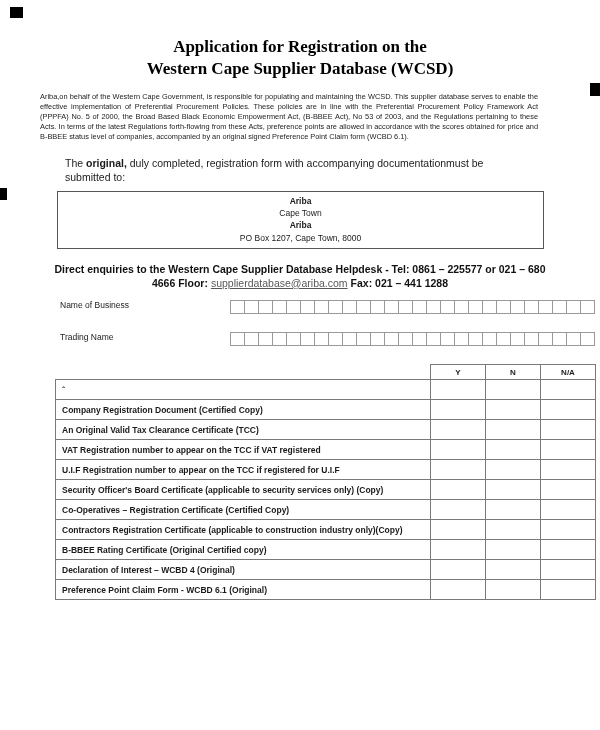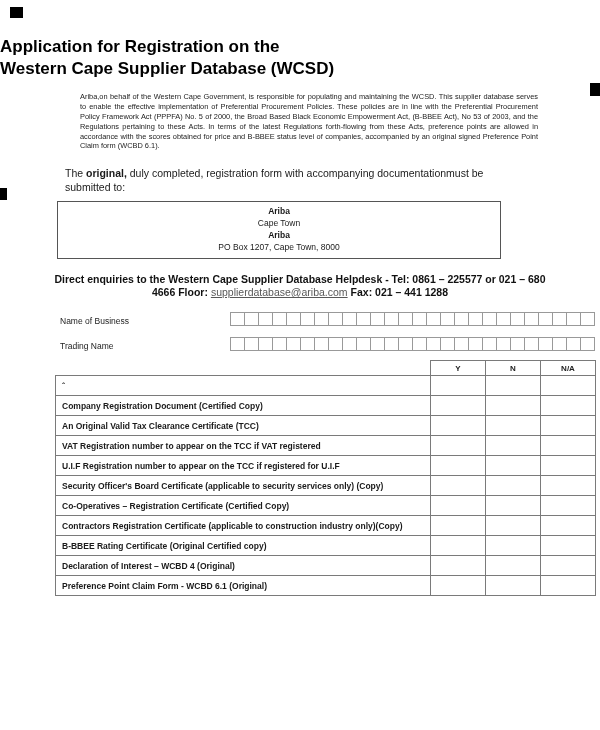--- a/index.html
+++ b/index.html
@@ -12,44 +12,44 @@
     background: #ffffff;
     overflow: hidden;
   }
   .scan-mark { position: absolute; background: #000; }
   .scan-mark.m1 { left: 10px; top: 7px; width: 13px; height: 11px; }
   .scan-mark.m2 { left: 590px; top: 83px; width: 10px; height: 13px; }
   .scan-mark.m3 { left: 0; top: 188px; width: 7px; height: 12px; }
 
   .title {
     margin-top: 36px;
-    text-align: left;
-    font-family: Liberation Sans, sans-serif;
+    text-align: center;
+    font-family: Liberation Serif, serif;
     font-weight: bold;
     font-size: 17px;
     line-height: 1.3;
     color: #000;
   }
   .intro {
-    margin: 12px 62px 0 80px;
+    margin: 12px 62px 0 40px;
     font-size: 7.4px;
     line-height: 1.33;
     text-align: justify;
     color: #222;
   }
   .submit-line {
     margin: 16px 0 0 65px;
     width: 465px;
     font-size: 10.5px;
     line-height: 1.3;
     color: #1a1a1a;
   }
   .address-box {
     margin: 6px 0 0 57px;
-    width: 444px;
+    width: 487px;
     border: 1px solid #555;
     padding: 3px 8px 4px;
     text-align: center;
     font-size: 8.5px;
     line-height: 1.45;
     color: #1a1a1a;
   }
   .address-box .org { font-weight: bold; }
   .enquiries {
     margin: 14px auto 0;
@@ -69,21 +69,21 @@
   .keep-copies {
     margin: 15px auto 0;
     width: 520px;
     text-align: center;
     font-weight: bold;
     font-size: 7.8px;
     color: #111;
   }
 
   .fields { margin: 10px 0 0 60px; }
-  .field-row { display: flex; align-items: flex-end; height: 16px; margin-bottom: 9px; }
+  .field-row { display: flex; align-items: flex-start; height: 16px; margin-bottom: 16px; }
   .field-label { width: 170px; font-size: 8.5px; color: #222; }
   .char-grid { display: inline-flex; }
   .char-cell {
     width: 15px; height: 14px;
     border: 1px solid #999;
     margin-left: -1px;
     background: #fff;
   }
   .char-cell:first-child { margin-left: 0; }
 

